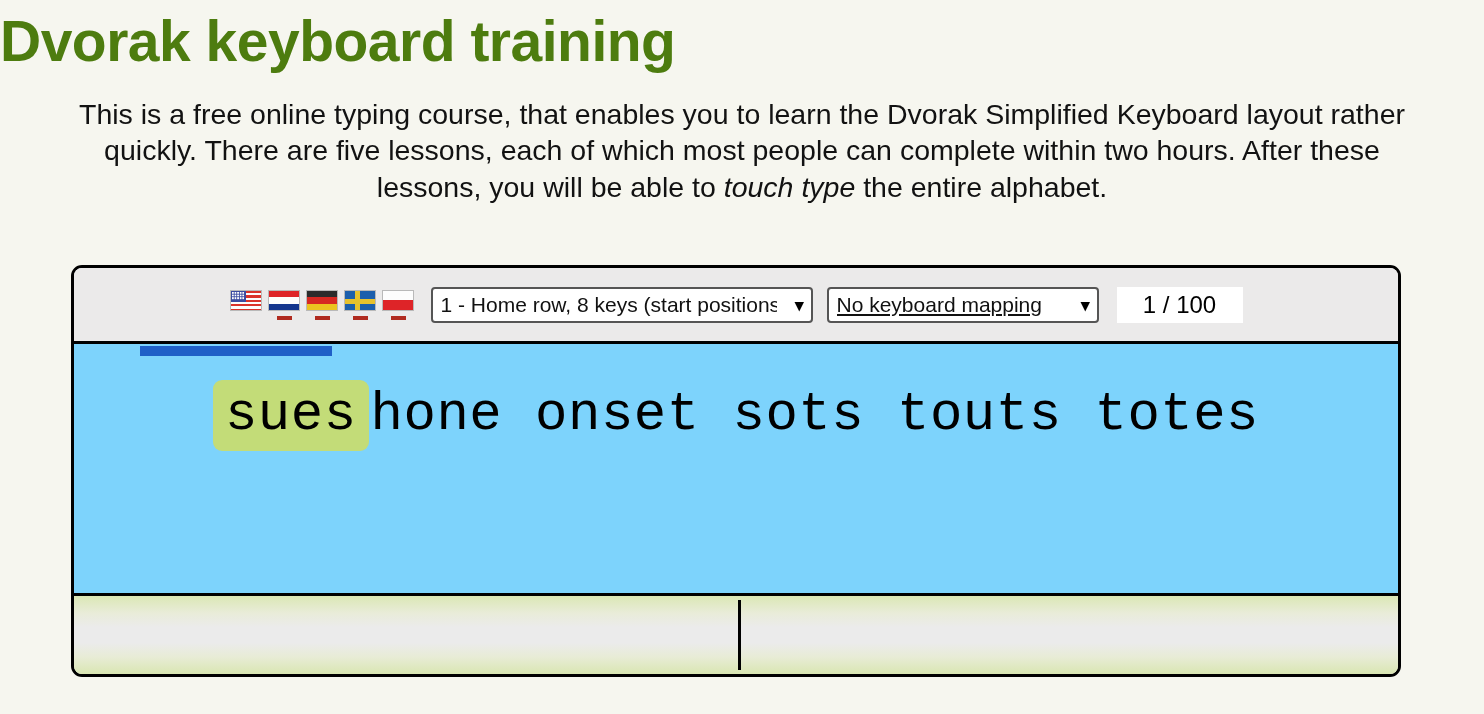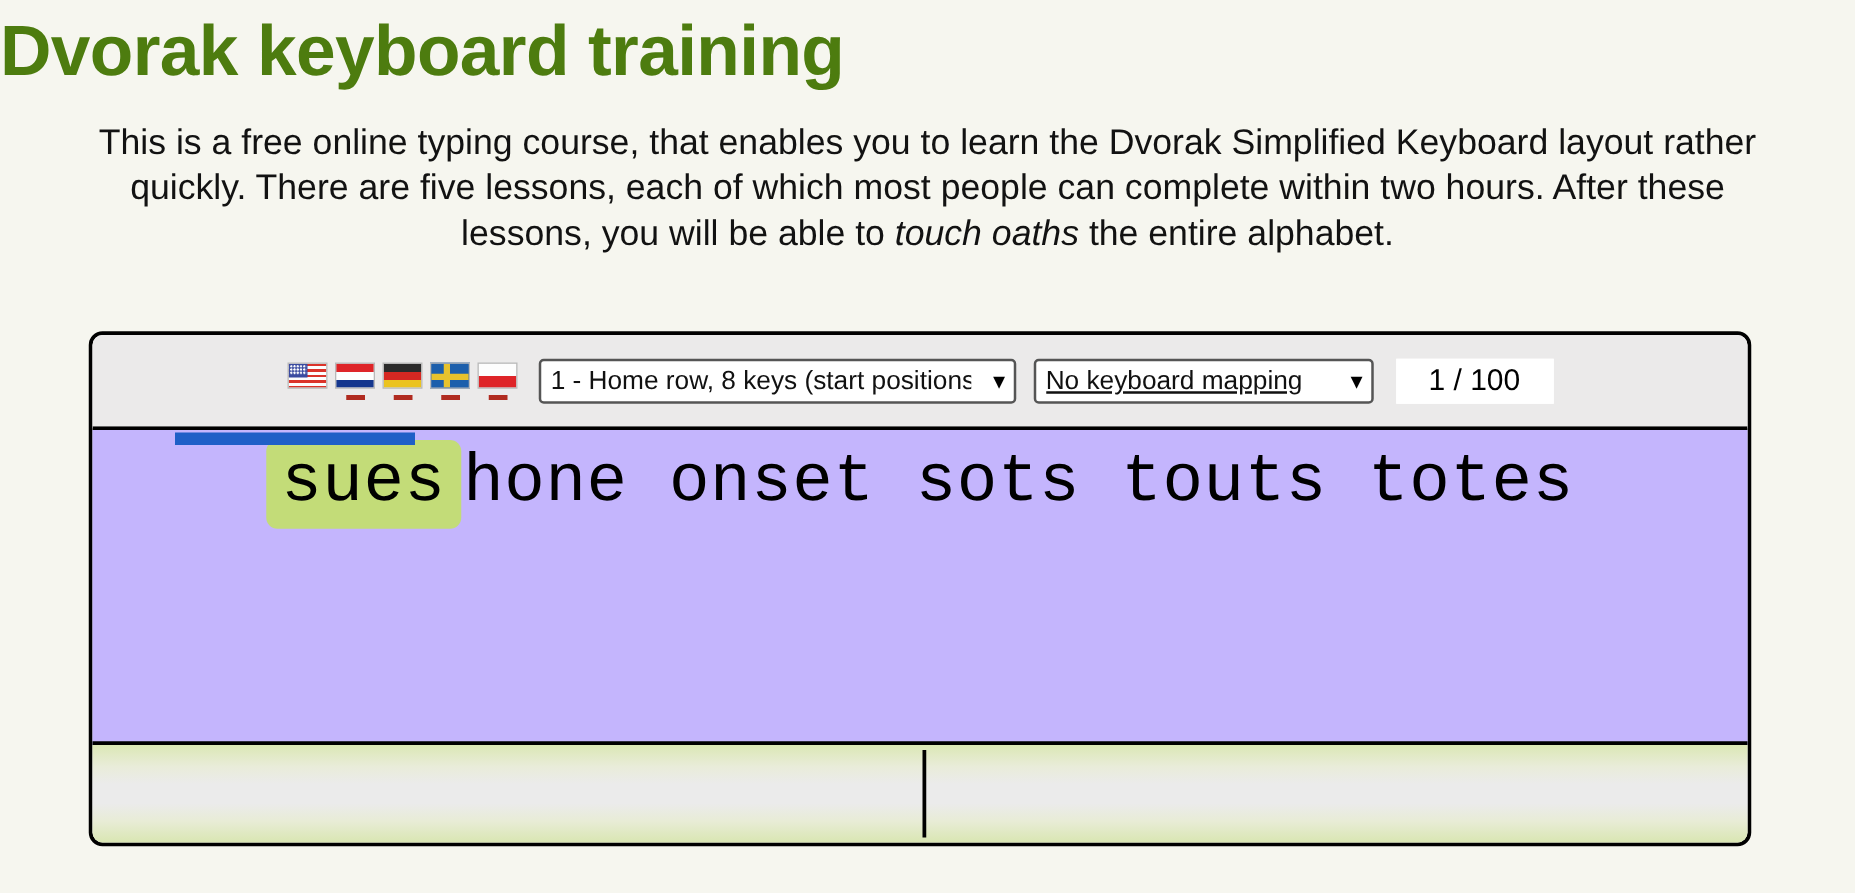--- a/index.html
+++ b/index.html
@@ -190,22 +190,22 @@
     font-size: 24px;
     color: #000000;
     display: flex;
     align-items: center;
     justify-content: center;
     font-family: "Liberation Sans", sans-serif;
   }
 
   
   .textarea-display {
-    background: #c4b5fd;
-    padding: 2px 22px 22px 22px;
+    background: #7dd3fc;
+    padding: 30px 22px 22px 22px;
     min-height: 252px;
     box-sizing: border-box;
     border-bottom: 3px solid #000;
   }
   .text-line {
     font-family: "Liberation Mono", "DejaVu Sans Mono", monospace;
     font-size: 54px;
     line-height: 82px;
     color: #000;
     text-align: center;
@@ -251,21 +251,21 @@
     width: 192px;
     height: 10px;
     background: #1f5fc7;
   }
 </style>
 </head>
 <body>
 
 <h1 class="page-title">Dvorak keyboard training</h1>
 
-<p class="intro"><span>This is a free online typing course, that enables you to learn the Dvorak Simplified Keyboard layout rather quickly. There are five lessons, each of which most people can complete within two hours. After these lessons, you will be able to </span><span class="ital">touch oaths</span><span> the entire alphabet.</span></p>
+<p class="intro"><span>This is a free online typing course, that enables you to learn the Dvorak Simplified Keyboard layout rather quickly. There are five lessons, each of which most people can complete within two hours. After these lessons, you will be able to </span><span class="ital">touch type</span><span> the entire alphabet.</span></p>
 
 <div class="trainer">
 
   <div class="toolbar">
 
     <div class="flags">
       <span class="flagwrap">
         <span class="flag flag-us"></span>
       </span>
       <span class="flagwrap">

